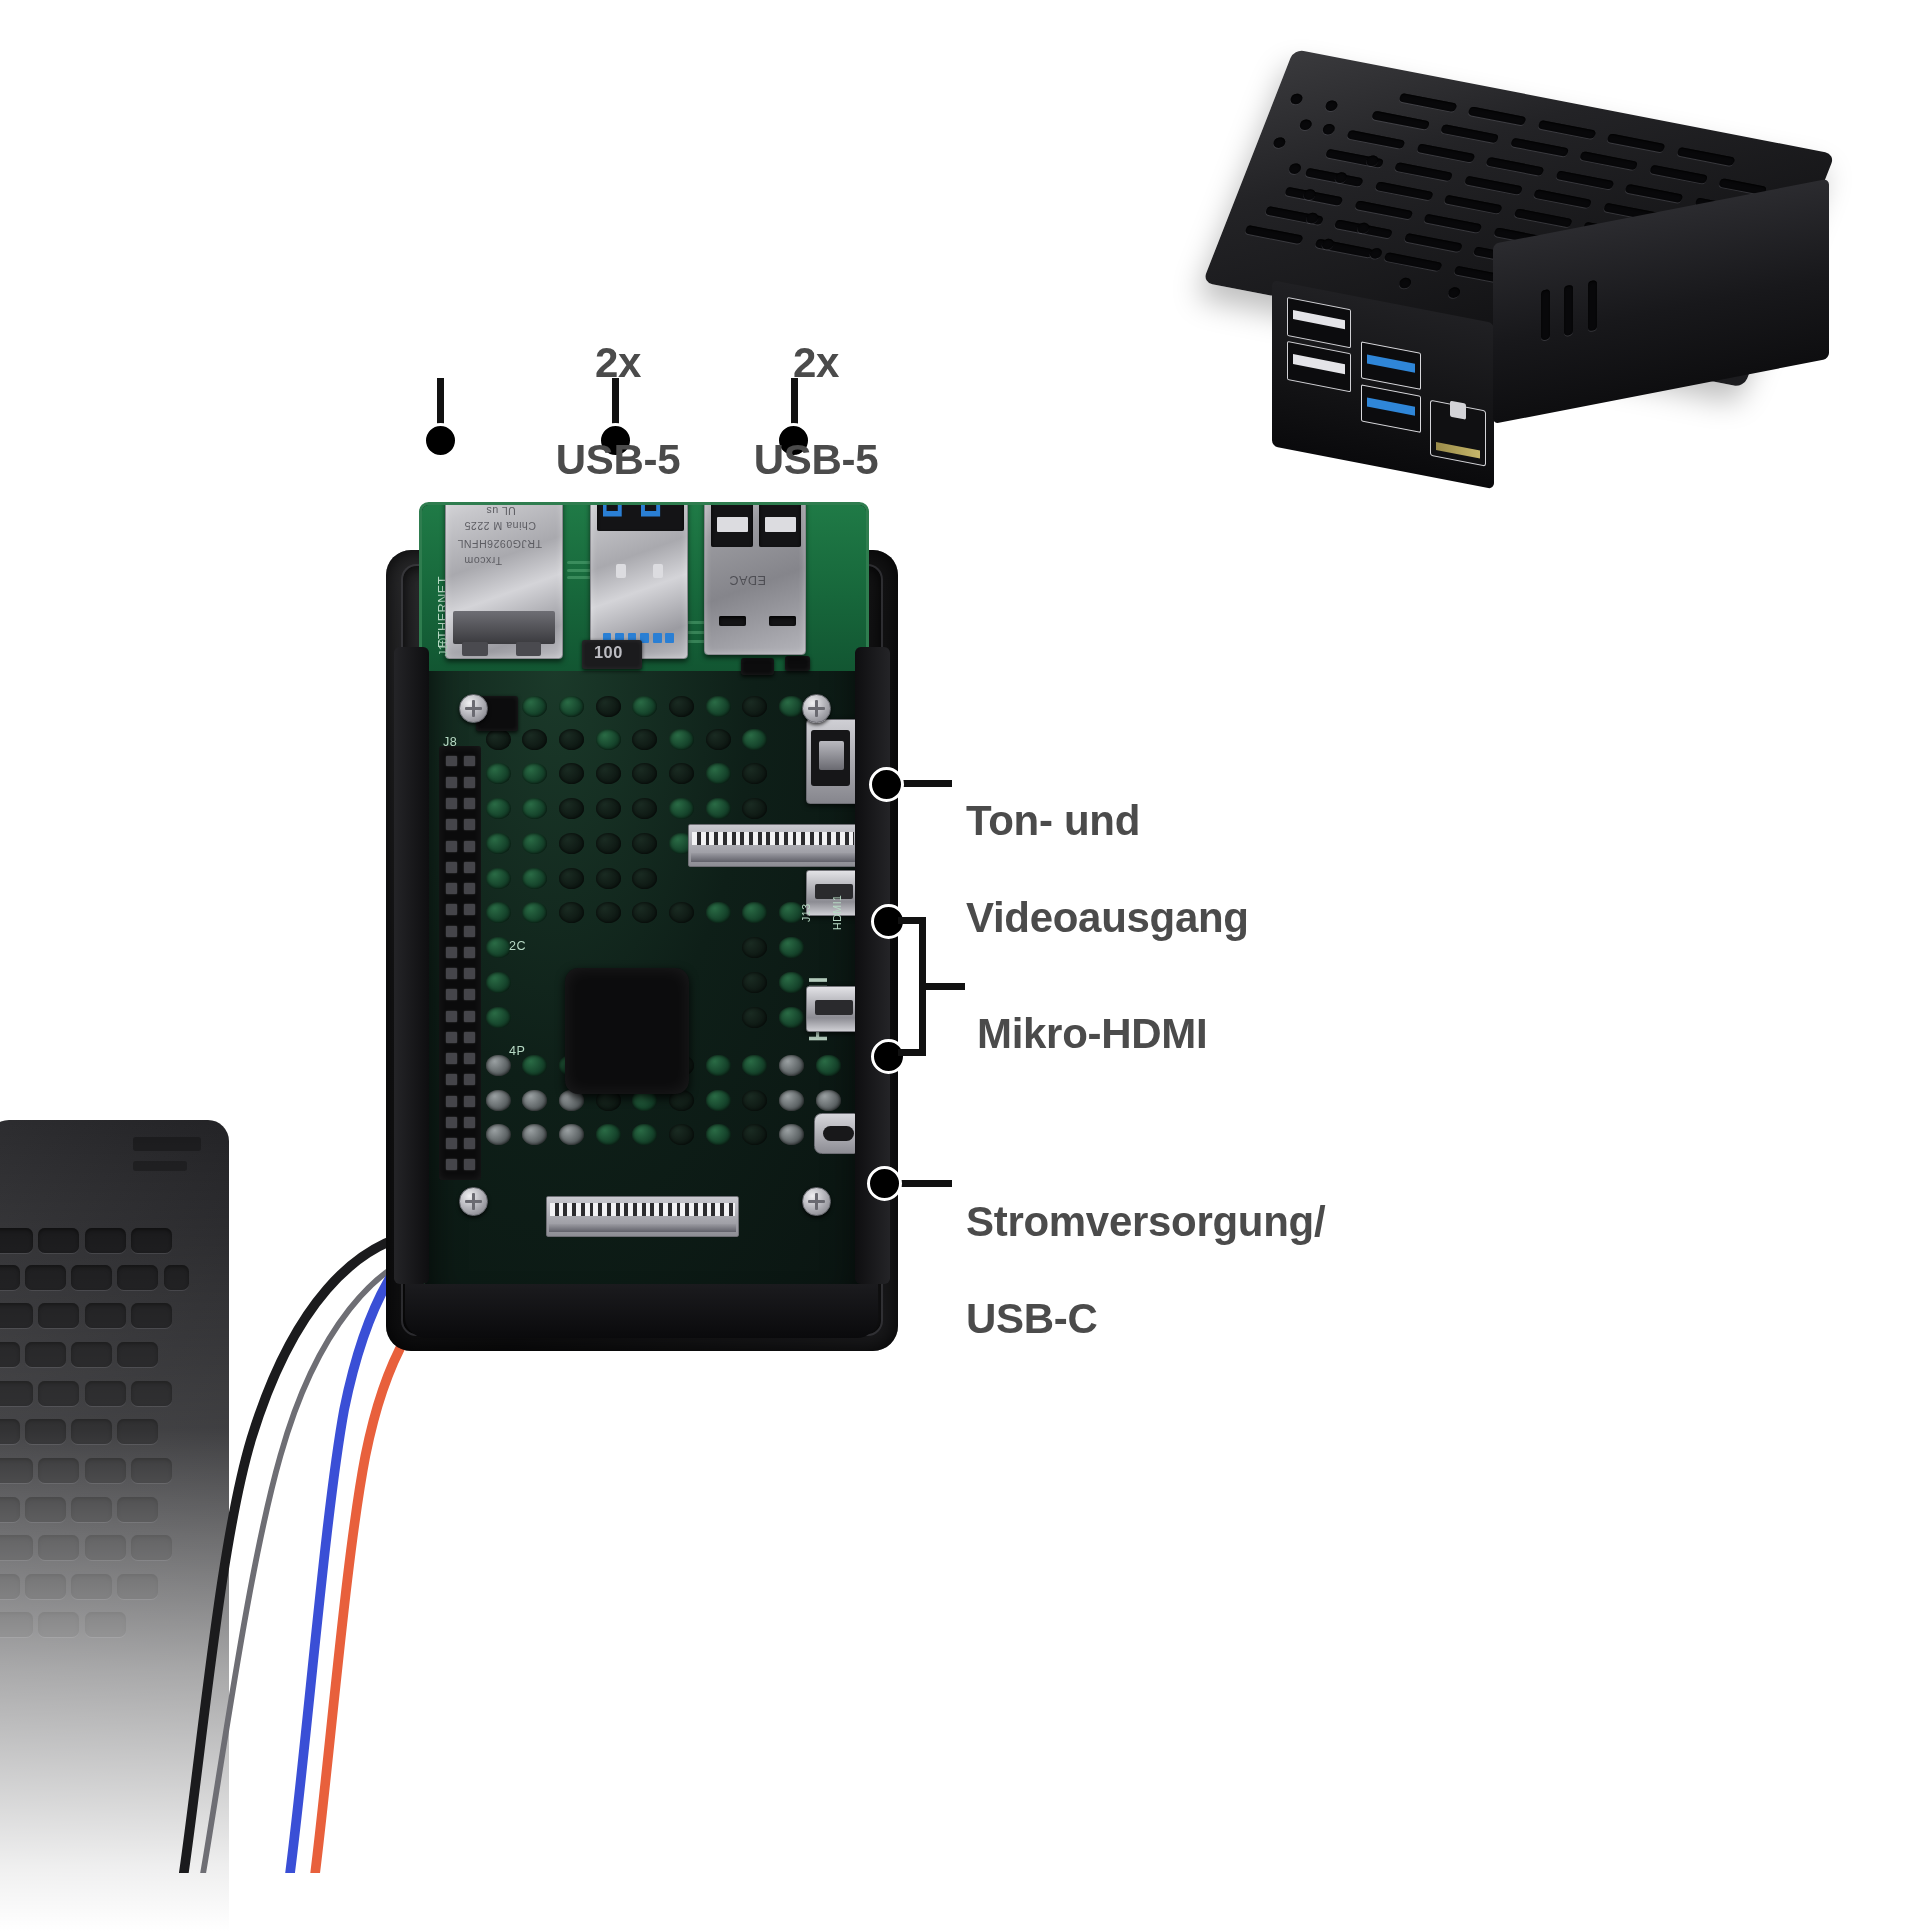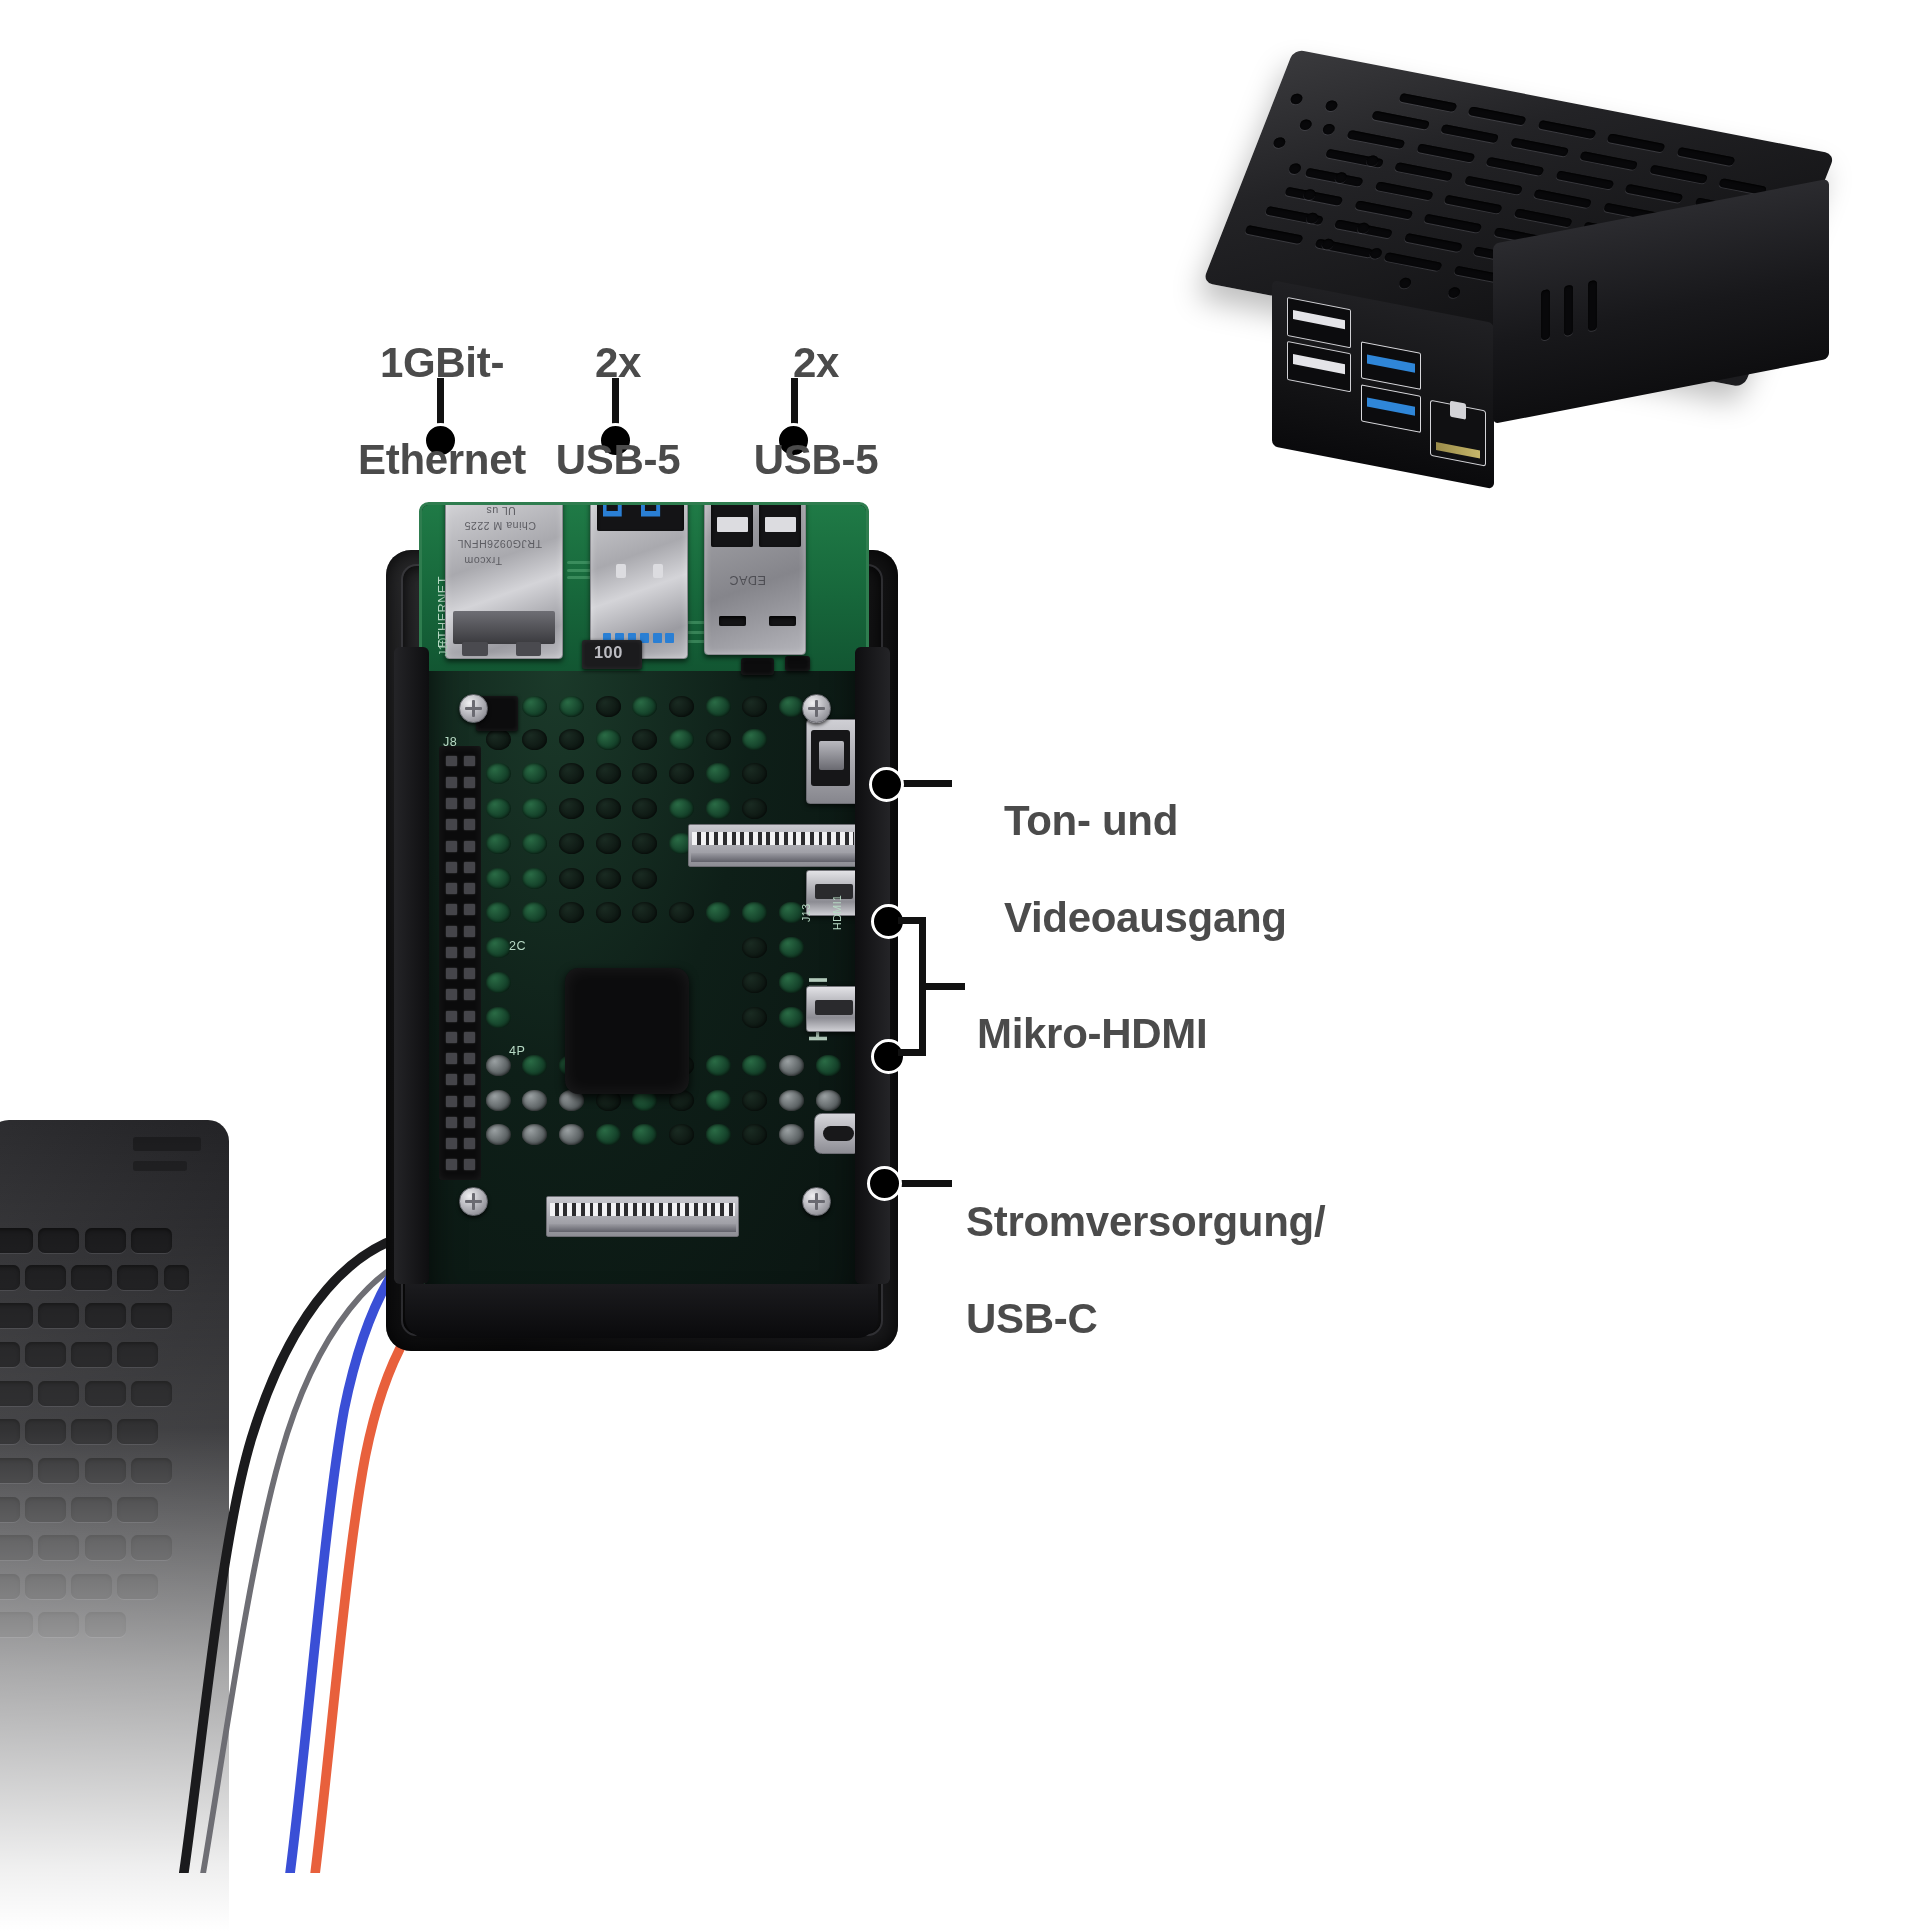--- a/index.html
+++ b/index.html
@@ -654,36 +654,32 @@
   <div class="bracket" style="left:919px;top:917px;width:6.8px;height:139px;">
     <div class="bv"></div>
     <div class="bh" style="top:0;left:-21px;width:28px;"></div>
     <div class="bh" style="bottom:0;left:-21px;width:28px;"></div>
   </div>
   <div class="leader-h" style="left:926px;top:983px;width:39px;"></div>
 
   <div class="leader-h" style="left:896px;top:1180px;width:56px;"></div>
   <div class="dot" style="left:867px;top:1166px;"></div>
 
-  <div class="label center" style="left:442px;top:290px;">
-    <div>1GBit-</div>
-    <div>Ethernet</div>
-  </div>
 
   <div class="label center" style="left:618px;top:290px;">
     <div>2x</div>
     <div>USB-5</div>
   </div>
 
   <div class="label center" style="left:816px;top:290px;">
     <div>2x</div>
     <div>USB-5</div>
   </div>
 
-  <div class="label left" style="left:1004px;top:748px;">
+  <div class="label left" style="left:966px;top:748px;">
     <div>Ton- und</div>
     <div>Videoausgang</div>
   </div>
 
   <div class="label left" style="left:977px;top:961px;">
     <div>Mikro-HDMI</div>
   </div>
 
   <div class="label left" style="left:966px;top:1149px;">
     <div>Stromversorgung/</div>

